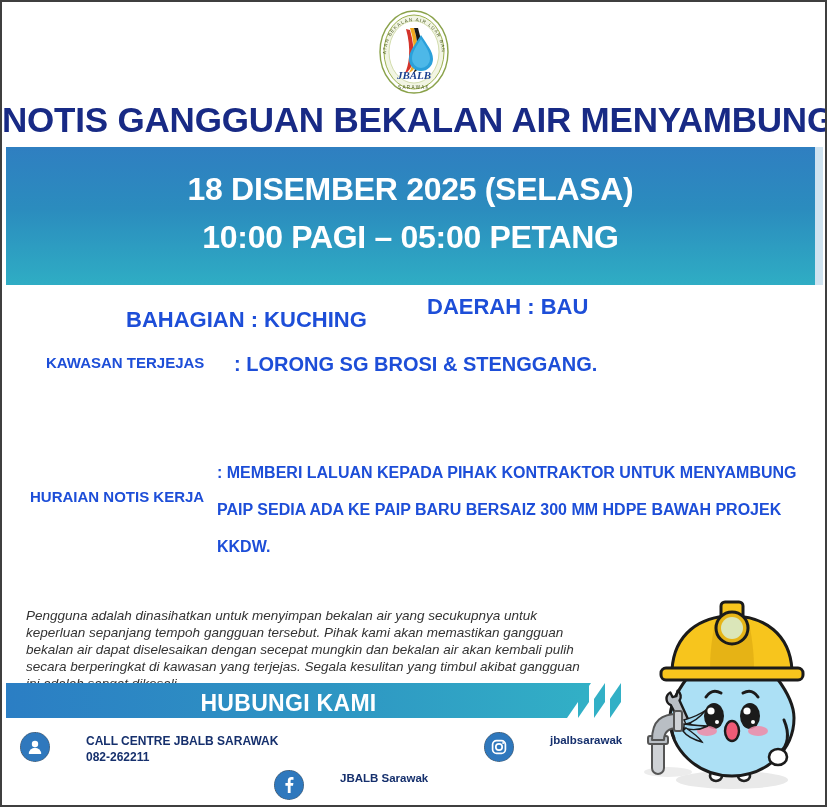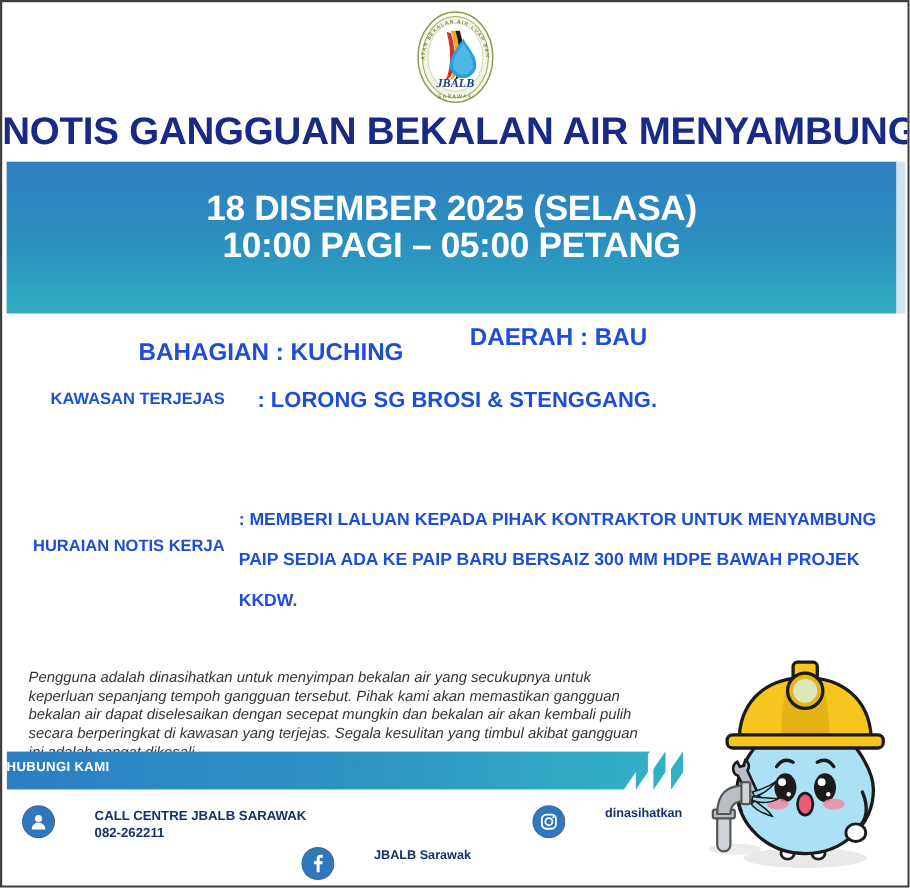--- a/index.html
+++ b/index.html
@@ -69,21 +69,21 @@
     position: absolute;
     left: 0; right: 0;
     color: #ffffff;
     text-align: center;
     font-weight: bold;
     font-size: 32px;
     letter-spacing: -0.3px;
     white-space: nowrap;
   }
   .date-line1 { top: 24px; }
-  .date-line2 { top: 58px; }
+  .date-line2 { top: 72px; }
 
   
   .info-row {
     position: absolute;
     color: #1d4ed8;
     font-weight: bold;
     white-space: nowrap;
   }
   .bahagian {
     left: 124px;
@@ -140,23 +140,24 @@
     top: 681px;
     width: 585px;
     height: 35px;
     background: linear-gradient(90deg, #2b7ec4 0%, #2e95c3 55%, #32b0c6 100%);
     clip-path: polygon(0 0, 100% 0, calc(100% - 24px) 100%, 0 100%);
   }
   .contact-banner span {
     position: absolute;
     left: 0; right: 20px;
     top: 7px;
+    text-align: center;
     color: #ffffff;
     font-weight: bold;
-    font-size: 12px;
+    font-size: 23px;
     letter-spacing: 0.3px;
   }
   .slash {
     position: absolute;
     top: 681px;
     width: 11px;
     height: 35px;
     background: #32b0c6;
     clip-path: polygon(0 100%, 24px 0, 100% 0, calc(100% - 24px) 100%);
   }
@@ -285,21 +286,21 @@
   </div>
 
   <div class="contact-item item-insta">
     <span class="cc-icon">
       <svg width="18" height="18" viewBox="0 0 18 18">
           <rect x="2.6" y="2.6" width="12.8" height="12.8" rx="4" fill="none" stroke="#ffffff" stroke-width="1.7"></rect>
           <circle cx="9" cy="9" r="3.2" fill="none" stroke="#ffffff" stroke-width="1.7"></circle>
           <circle cx="13.1" cy="4.9" r="1" fill="#ffffff"></circle>
         </svg>
     </span>
-    <span class="cc-label">dinasihatkan</span>
+    <span class="cc-label">jbalbsarawak</span>
   </div>
 
   <svg class="mascot" viewBox="0 0 196 210">
     <ellipse cx="104" cy="186" rx="56" ry="9" fill="#e9e9e9"></ellipse>
     <ellipse cx="40" cy="178" rx="24" ry="5" fill="#ececec"></ellipse>
 
     <path d="M86 160 l-4 22 a6 5 0 0 0 12 0 l-1 -22 z" fill="#ffffff" stroke="#222" stroke-width="2.6" stroke-linejoin="round"></path>
     <path d="M118 160 l4 22 a6 5 0 0 1 -12 0 l1 -22 z" fill="#ffffff" stroke="#222" stroke-width="2.6" stroke-linejoin="round"></path>
 
     <path d="M104 36 C 142 72 166 100 166 124 a62 58 0 0 1 -124 0 C42 100 66 72 104 36 z" fill="#ace0f5" stroke="#1b1b1b" stroke-width="3"></path>

